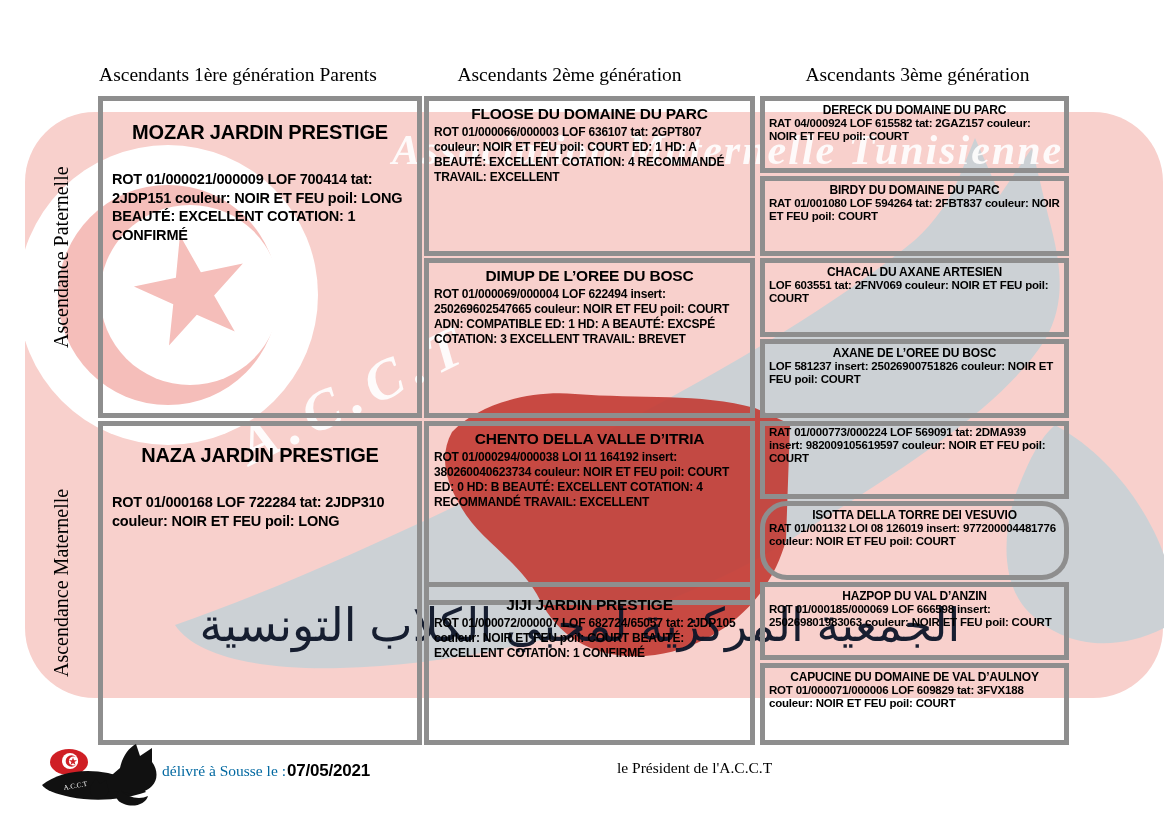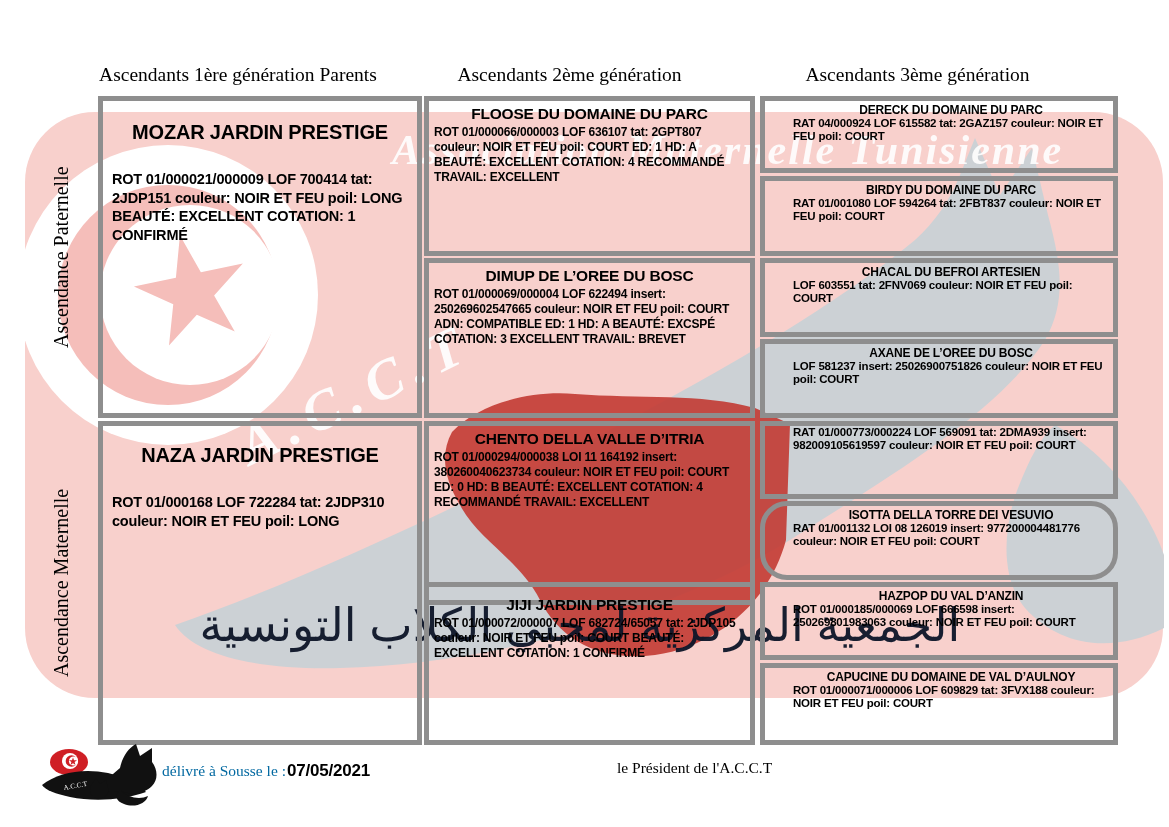--- a/index.html
+++ b/index.html
@@ -55,21 +55,21 @@
 
   .c2 { left:424px; width:331px; }
   .b-g2a { top:96px;  height:160px; }
   .b-g2b { top:258px; height:160px; }
   .b-g2c { top:421px; height:184px; }
   .b-g2d { top:582px; height:163px; }
   .c2 .box-title { font-size:15.5px; margin-top:4px; }
   .c2 .box-body  { font-size:12px; line-height:1.24; margin-top:2px; padding:0 5px; }
   .b-g2d .box-title { margin-top:9px; }
 
-  .c3 { left:760px; width:358px;padding-left:24px; }
+  .c3 { left:760px; width:309px; }
   .b-g31 { top:96px;  height:77px; }
   .b-g32 { top:176px; height:80px; }
   .b-g33 { top:258px; height:79px; }
   .b-g34 { top:339px; height:79px; }
   .b-g35 { top:421px; height:78px; }
   .b-g36 { top:501px; height:79px;border-radius:27px; }
   .b-g37 { top:582px; height:78px; }
   .b-g38 { top:663px; height:82px; }
   .c3 .box-title { font-size:12px; margin-top:2px; }
   .c3 .box-body  { font-size:11.5px; line-height:1.14; padding:0 4px; }
@@ -140,21 +140,21 @@
 
   <div class="box c3 b-g31">
     <div class="box-title">DERECK DU DOMAINE DU PARC</div>
     <div class="box-body">RAT 04/000924 LOF 615582 tat: 2GAZ157 couleur: NOIR ET FEU poil: COURT</div>
   </div>
   <div class="box c3 b-g32">
     <div class="box-title">BIRDY DU DOMAINE DU PARC</div>
     <div class="box-body">RAT 01/001080 LOF 594264 tat: 2FBT837 couleur: NOIR ET FEU poil: COURT</div>
   </div>
   <div class="box c3 b-g33">
-    <div class="box-title">CHACAL DU BEFROI ARTESIEN</div>
+    <div class="box-title">CHACAL DU AXANE ARTESIEN</div>
     <div class="box-body">LOF 603551 tat: 2FNV069 couleur: NOIR ET FEU poil: COURT</div>
   </div>
   <div class="box c3 b-g34">
     <div class="box-title">AXANE DE L’OREE DU BOSC</div>
     <div class="box-body">LOF 581237 insert: 25026900751826 couleur: NOIR ET FEU poil: COURT</div>
   </div>
   <div class="box c3 b-g35">
     <div class="box-body">RAT 01/000773/000224 LOF 569091 tat: 2DMA939 insert: 982009105619597 couleur: NOIR ET FEU poil: COURT</div>
   </div>
   <div class="box c3 b-g36">

